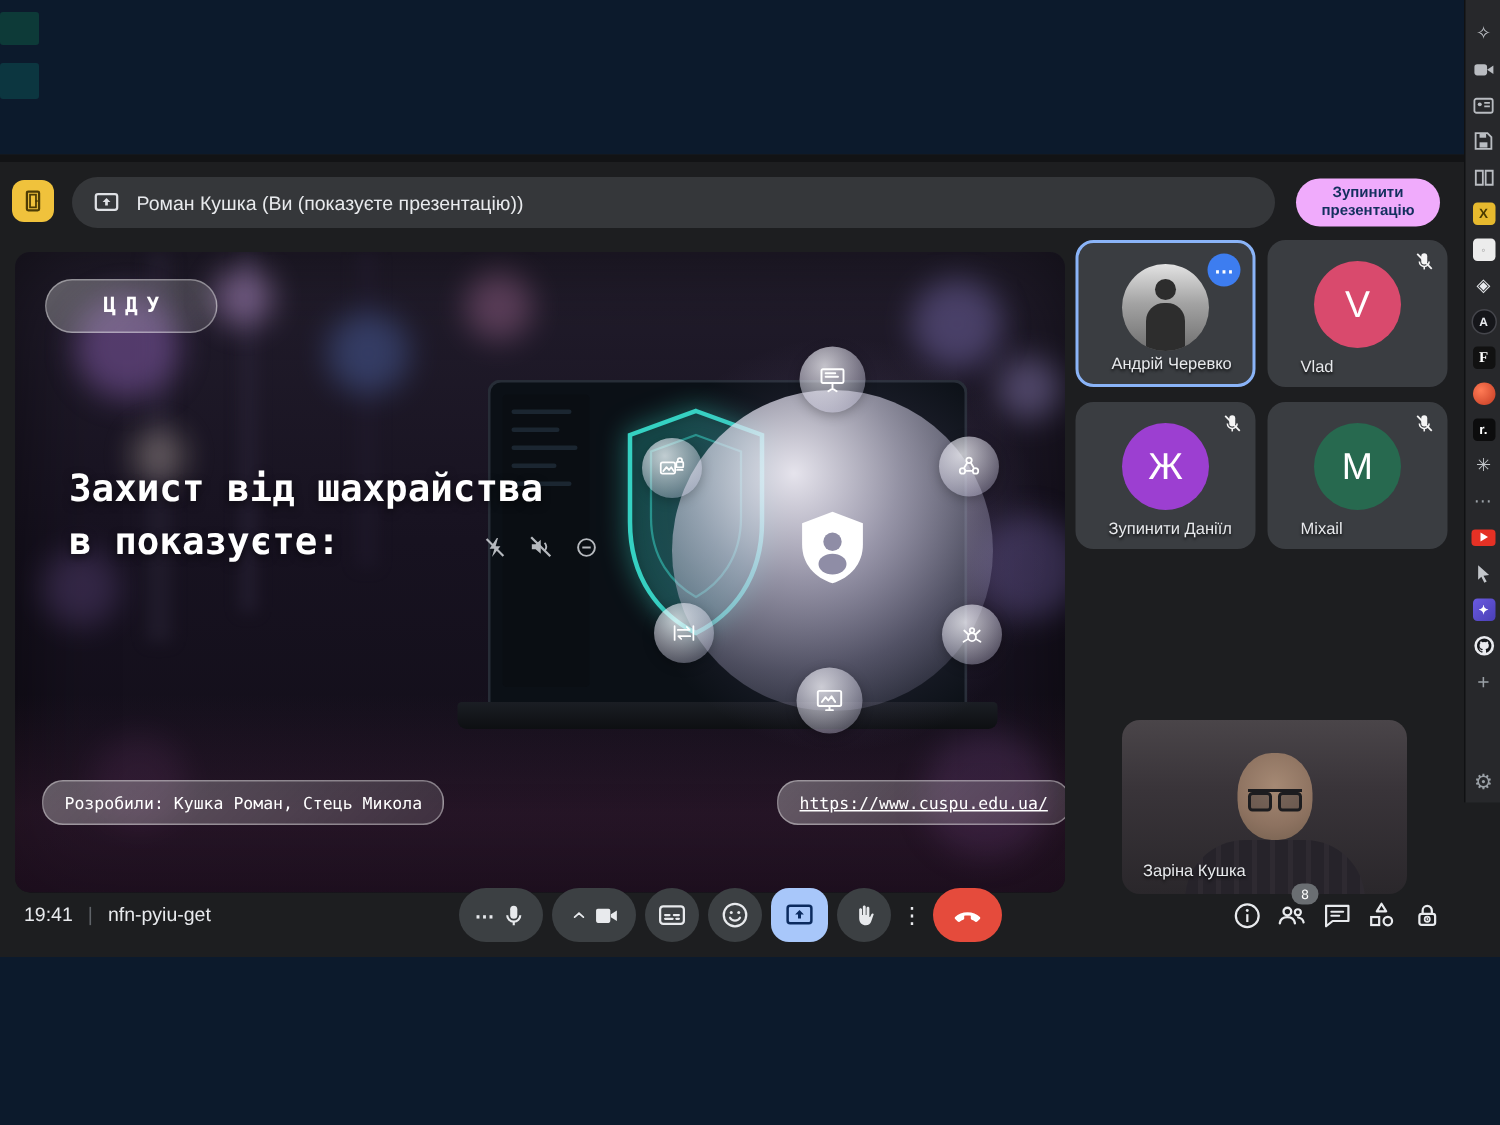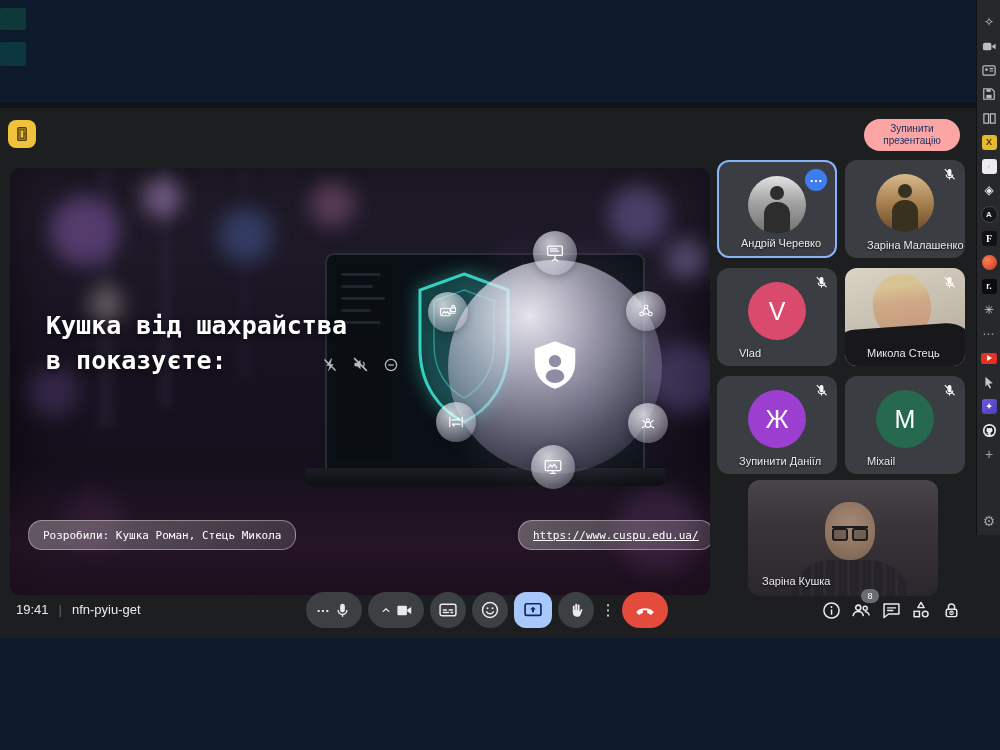--- a/index.html
+++ b/index.html
@@ -11,22 +11,22 @@
   
   .window{position:absolute;left:0;top:103px;width:1000px;height:535px;background:#1d1e20;}
   .win-edge{position:absolute;left:0;top:0;width:100%;height:5px;background:#121315;}
 
   
   .app-icon{position:absolute;left:8px;top:17px;width:28px;height:28px;border-radius:8px;
     background:#f0c23c;display:flex;align-items:center;justify-content:center;}
   .presenter-chip{position:absolute;left:48px;top:15px;width:802px;height:34px;background:#35373a;
     border-radius:17px;display:flex;align-items:center;gap:11px;padding-left:14px;box-sizing:border-box;}
   .presenter-chip .txt{color:#e8eaed;font-size:13px;}
-  .stop-btn{position:absolute;left:864px;top:16px;width:96px;height:32px;background:#fca5a5;border:none;
-    border-radius:16px;color:#132f5e;font-size:10px;line-height:1.25;font-weight:400;cursor:pointer;
+  .stop-btn{position:absolute;left:864px;top:16px;width:96px;height:32px;background:#f0abfc;border:none;
+    border-radius:16px;color:#132f5e;font-size:10px;line-height:1.25;font-weight:700;cursor:pointer;
     font-family:"Liberation Sans",sans-serif;}
 
   
   .slide{position:absolute;left:10px;top:65px;width:700px;height:427px;border-radius:10px;overflow:hidden;
     background:linear-gradient(180deg,#221d2c 0%,#171220 45%,#110d17 100%);
     box-shadow:inset 0 0 60px rgba(0,0,0,.55);}
   .bk{position:absolute;border-radius:50%;filter:blur(10px);}
   .col{position:absolute;filter:blur(5px);}
   .floor{position:absolute;left:0;top:295px;width:700px;height:132px;
     background:linear-gradient(180deg,rgba(0,0,0,0) 0%,rgba(105,45,85,.22) 60%,rgba(60,25,55,.35) 100%);}
@@ -132,20 +132,29 @@
   <div class="window">
     <div class="win-edge"></div>
 
     <div class="app-icon">
       <svg width="18" height="18" viewBox="0 0 20 20">
           <rect x="5.5" y="3" width="9" height="14" rx="1" fill="none" stroke="#4d3c05" stroke-width="1.7"></rect>
           <rect x="7.8" y="5.3" width="4.4" height="9.4" fill="none" stroke="#4d3c05" stroke-width="1.3"></rect>
           <circle cx="12.6" cy="10" r="0.9" fill="#4d3c05"></circle>
         </svg>
     </div>
+    <div class="presenter-chip">
+      <span>
+        <svg width="18" height="18" viewBox="0 0 24 24">
+            <rect x="2.5" y="4.5" width="19" height="14" rx="2" fill="none" stroke="#dfe1e5" stroke-width="2"></rect>
+            <path d="M12 8l3.5 3.5h-2.3v3.2h-2.4v-3.2H8.5z" fill="#dfe1e5"></path>
+          </svg>
+      </span>
+      <span class="txt">Роман Кушка (Ви (показуєте презентацію))</span>
+    </div>
     <button class="stop-btn">Зупинити презентацію</button>
 
     <div class="slide">
 
       <div class="col" style="left:88px;top:0;width:16px;height:260px;background:#241f30;opacity:.7"></div>
       <div class="col" style="left:150px;top:0;width:11px;height:240px;background:#2a2438;opacity:.6"></div>
       <div class="col" style="left:228px;top:0;width:13px;height:210px;background:#201a2c;opacity:.6"></div>
       <div class="bk" style="left:40px;top:28px;width:70px;height:70px;background:#8a5fb0;opacity:.5"></div>
       <div class="bk" style="left:132px;top:10px;width:40px;height:40px;background:#c9a0e0;opacity:.45"></div>
       <div class="bk" style="left:208px;top:40px;width:55px;height:55px;background:#4a5f9e;opacity:.5"></div>
@@ -234,73 +243,47 @@
           </svg>
       </div>
       <div class="sat" style="left:618px;top:235px;width:40px;height:40px">
         <svg width="20" height="20" viewBox="0 0 24 24">
             <circle cx="12" cy="14" r="3.2"></circle>
             <circle cx="12" cy="8.7" r="1.8"></circle>
             <path d="M9.4 12.2L5.8 8.8M14.6 12.2l3.6-3.4M9 15.5l-3.8 2.3M15 15.5l3.8 2.3"></path>
           </svg>
       </div>
 
-      <div class="slide-title"><span>Кушка від шахрайства</span><br><span>в показуєте:</span><br></div>
+      <div class="glass-pill logo-pill">ЦДУ</div>
+      <div class="slide-title"><span>Захист від шахрайства</span><br><span>в показуєте:</span><br></div>
       <div class="glass-pill url-pill">
           <span>https://www.cuspu.edu.ua/</span>
         </div>
       <div class="glass-pill credits-pill">Розробили: Кушка Роман, Стець Микола</div>
     </div>
 
     <div class="pgrid" id="pgrid">
         <div class="tile selected">
           <div class="av gray"></div>
           <div class="menu">⋯</div>
           <div class="label">Андрій Черевко</div>
-        </div>
-        <div class="tile">
-          <div class="av warm"></div>
-          <span class="mic">
-            <svg viewBox="0 0 24 24" width="15" height="15">
-              <path d="M12 15a3.2 3.2 0 0 0 3.2-3.2V6.2a3.2 3.2 0 1 0-6.4 0v5.6A3.2 3.2 0 0 0 12 15z" fill="#fff"></path>
-              <path d="M6.8 11.8a5.2 5.2 0 0 0 10.4 0" fill="none" stroke="#fff" stroke-width="1.7"></path>
-              <path d="M12 17v3.2" stroke="#fff" stroke-width="1.7"></path>
-              <path d="M4.5 3.5l15.5 16" stroke="#fff" stroke-width="1.9"></path>
-            </svg>
-          </span>
-          <div class="label">Заріна Малашенко</div>
         </div>
         <div class="tile">
           <div class="av ini" style="background:#d94a6d">V</div>
           <span class="mic">
             <svg viewBox="0 0 24 24" width="15" height="15">
               <path d="M12 15a3.2 3.2 0 0 0 3.2-3.2V6.2a3.2 3.2 0 1 0-6.4 0v5.6A3.2 3.2 0 0 0 12 15z" fill="#fff"></path>
               <path d="M6.8 11.8a5.2 5.2 0 0 0 10.4 0" fill="none" stroke="#fff" stroke-width="1.7"></path>
               <path d="M12 17v3.2" stroke="#fff" stroke-width="1.7"></path>
               <path d="M4.5 3.5l15.5 16" stroke="#fff" stroke-width="1.9"></path>
             </svg>
           </span>
           <div class="label">Vlad</div>
         </div>
         <div class="tile">
-          <div class="vid-mykola">
-            <div class="head"></div>
-            <div class="torso"></div>
-          </div>
-          <span class="mic">
-            <svg viewBox="0 0 24 24" width="15" height="15">
-              <path d="M12 15a3.2 3.2 0 0 0 3.2-3.2V6.2a3.2 3.2 0 1 0-6.4 0v5.6A3.2 3.2 0 0 0 12 15z" fill="#fff"></path>
-              <path d="M6.8 11.8a5.2 5.2 0 0 0 10.4 0" fill="none" stroke="#fff" stroke-width="1.7"></path>
-              <path d="M12 17v3.2" stroke="#fff" stroke-width="1.7"></path>
-              <path d="M4.5 3.5l15.5 16" stroke="#fff" stroke-width="1.9"></path>
-            </svg>
-          </span>
-          <div class="label">Микола Стець</div>
-        </div>
-        <div class="tile">
           <div class="av ini" style="background:#9c3fd1">Ж</div>
           <span class="mic">
             <svg viewBox="0 0 24 24" width="15" height="15">
               <path d="M12 15a3.2 3.2 0 0 0 3.2-3.2V6.2a3.2 3.2 0 1 0-6.4 0v5.6A3.2 3.2 0 0 0 12 15z" fill="#fff"></path>
               <path d="M6.8 11.8a5.2 5.2 0 0 0 10.4 0" fill="none" stroke="#fff" stroke-width="1.7"></path>
               <path d="M12 17v3.2" stroke="#fff" stroke-width="1.7"></path>
               <path d="M4.5 3.5l15.5 16" stroke="#fff" stroke-width="1.9"></path>
             </svg>
           </span>
           <div class="label">Зупинити Даніїл</div>

